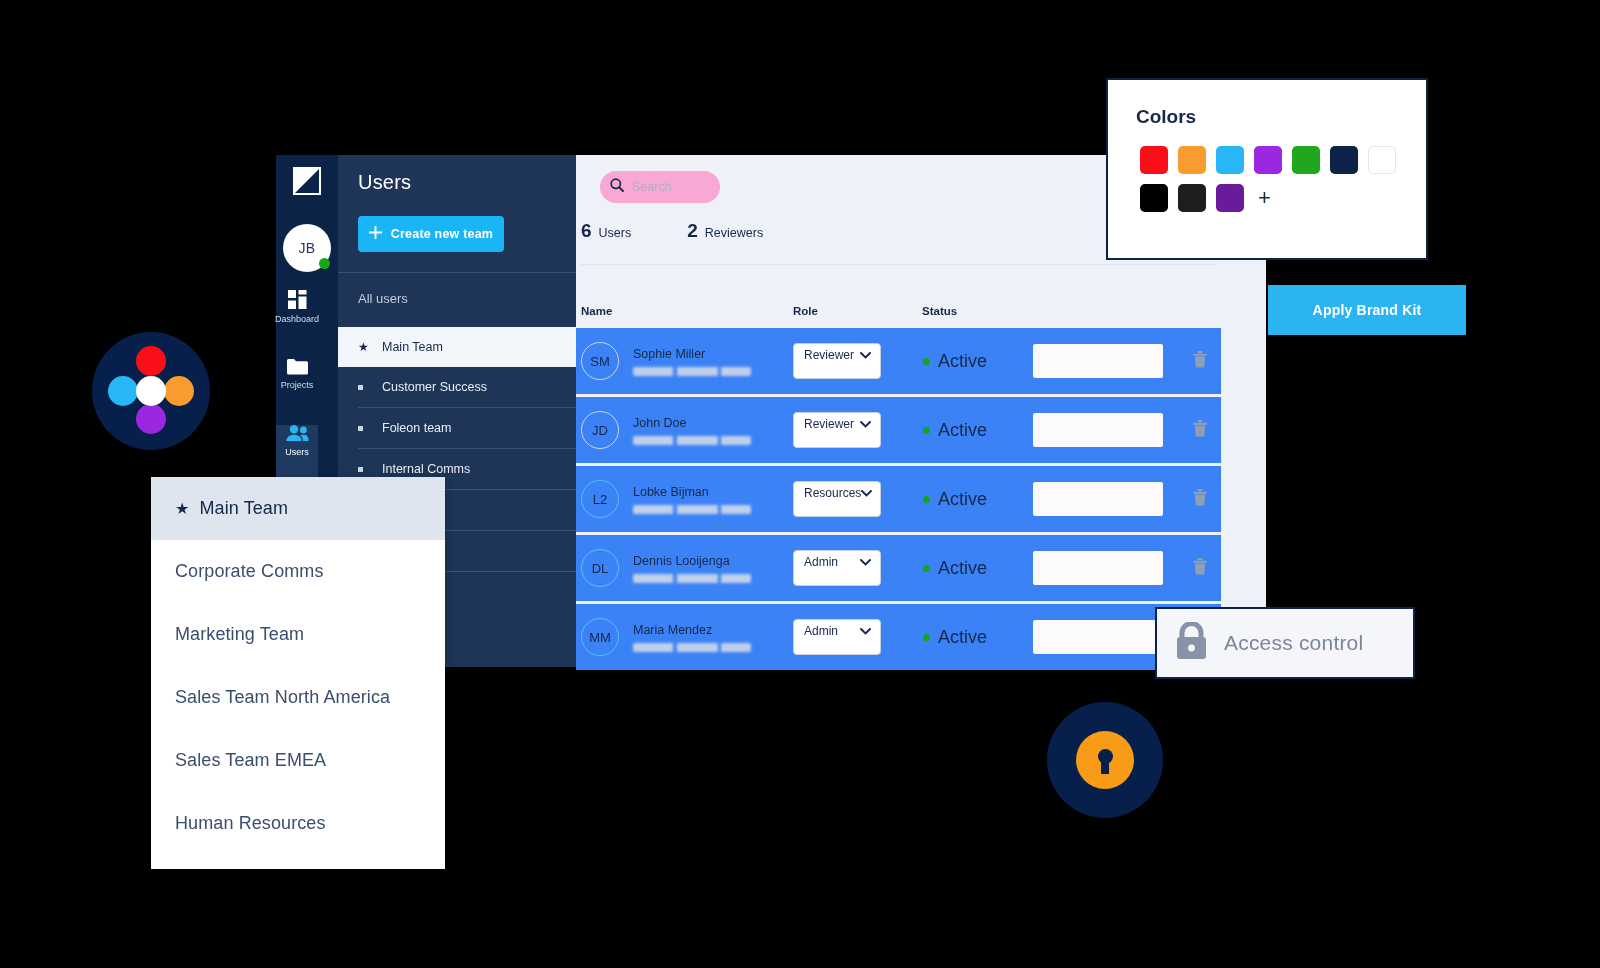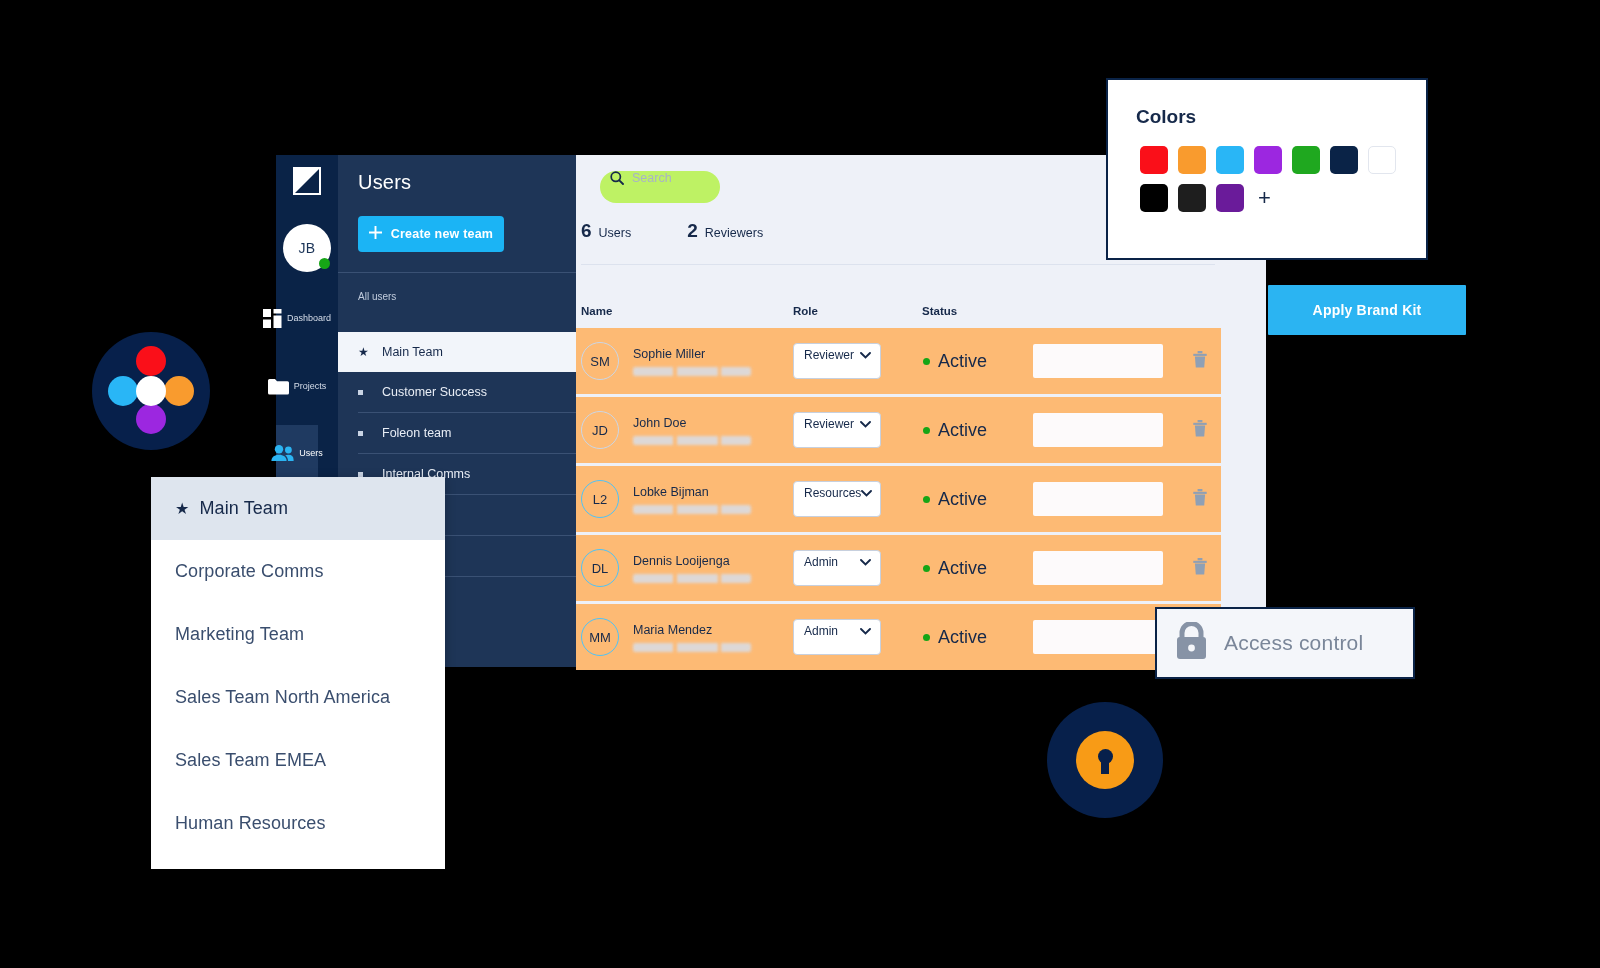--- a/index.html
+++ b/index.html
@@ -32,59 +32,59 @@
     border-radius: 50%; background: #ffffff;
     display: flex; align-items: center; justify-content: center;
     color: #1B3458; font-size: 14px; font-weight: 500; letter-spacing: .3px;
   }
   .dot-online {
     position: absolute; right: 1px; bottom: 3px; width: 11px; height: 11px;
     border-radius: 50%; background: #16A516;
   }
   .rail-item {
     position: absolute; left: 0; width: 42px; height: 56px;
-    display: flex; flex-direction: row; align-items: center; justify-content: center;
+    display: flex; flex-direction: column; align-items: center; 
     gap: 5px; color: #D7DEEA; font-size: 9px;
   }
   .rail-item.active { background: #1F3A61; color: #ffffff; }
   .rail-item svg { display: block; }
 
   
   .teams {
     position: absolute; left: 62px; top: 0; width: 238px; height: 512px;
     background: #1E3557;
   }
   .teams-head { padding: 16px 20px 0 20px; }
   .teams-title { color: #ffffff; font-size: 20px; font-weight: 500; letter-spacing: .2px; }
   .btn-create {
     margin: 22px 0 0 0; width: 146px; height: 36px; border: none; border-radius: 4px;
     background: #1BB4F5; color: #ffffff; font-size: 12.5px; font-weight: 600;
     font-family: inherit; display: flex; align-items: center; justify-content: center;
     gap: 9px; cursor: pointer; letter-spacing: .2px;
   }
   .teams-sep { margin-top: 20px; height: 1px; background: #3A5174; }
-  .all-users { padding: 18px 20px 30px 20px; color: #C2CDDE; font-size: 10px; }
+  .all-users { padding: 18px 20px 21px 20px; color: #C2CDDE; font-size: 13px; }
   .team-row {
     height: 40px; display: flex; align-items: center; padding-left: 20px;
     color: #E8EDF5; font-size: 12.5px; cursor: pointer; position: relative;
   }
   .team-row.sel { background: #F2F5FA; color: #16294A; font-weight: 500; }
   .team-row .star { width: 24px; font-size: 12px; line-height: 1; }
   .team-row .sq { width: 24px; display: flex; align-items: center; }
   .team-row .sq i { width: 5px; height: 5px; background: #C9D4E4; display: block; }
   .team-div { height: 1px; background: #3A5174; margin-left: 20px; margin-right: 0; }
 
   
   .content {
     position: absolute; left: 300px; top: 0; width: 690px; height: 512px;
     background: #EEF1F8;
   }
   .search-wrap {
     position: absolute; left: 24px; top: 16px; width: 120px; height: 32px;
-    background: #bef264; border-radius: 16px; display: flex; align-items: flex-start;
+    background: #f9a8d4; border-radius: 16px; display: flex; align-items: center;
     padding: 0 8px 0 10px; gap: 8px; cursor: text;
   }
   .search-wrap input {
     border: none; outline: none; background: transparent; width: 100%;
     font-family: inherit; font-size: 12.5px; color: #16294A;
   }
   .search-wrap input::placeholder { color: #A8B3C6; }
   .stats { position: absolute; left: 5px; top: 65px; display: flex; gap: 0; }
   .stat { display: flex; align-items: baseline; gap: 7px; }
   .stat .num { font-size: 19px; font-weight: 700; color: #16294A; }
@@ -95,21 +95,21 @@
   .tbl-head {
     position: absolute; left: 5px; top: 150px; width: 634px;
     display: flex; font-size: 11.5px; font-weight: 700; color: #16294A;
   }
   .col-name { width: 212px; }
   .col-role { width: 129px; }
   .col-status { width: 1px; }
 
   .rows { position: absolute; left: 0; top: 173px; width: 645px; }
   .row {
-    height: 66px; background: #fdba74; display: flex; align-items: center;
+    height: 66px; background: #3b82f6; display: flex; align-items: center;
     padding-left: 5px; margin-bottom: 3px;
   }
   .av {
     width: 38px; height: 38px; border-radius: 50%; border: 1px solid #CBD6E5;
     display: flex; align-items: center; justify-content: center;
     font-size: 13px; color: #16294A; margin-right: 14px; flex: none;
   }
   .av.blue { border-color: #4FC3F7; }
   .nm { width: 160px; flex: none; }
   .nm .n { font-size: 12.5px; color: #16294A; line-height: 16px; white-space: nowrap; overflow: hidden; }

